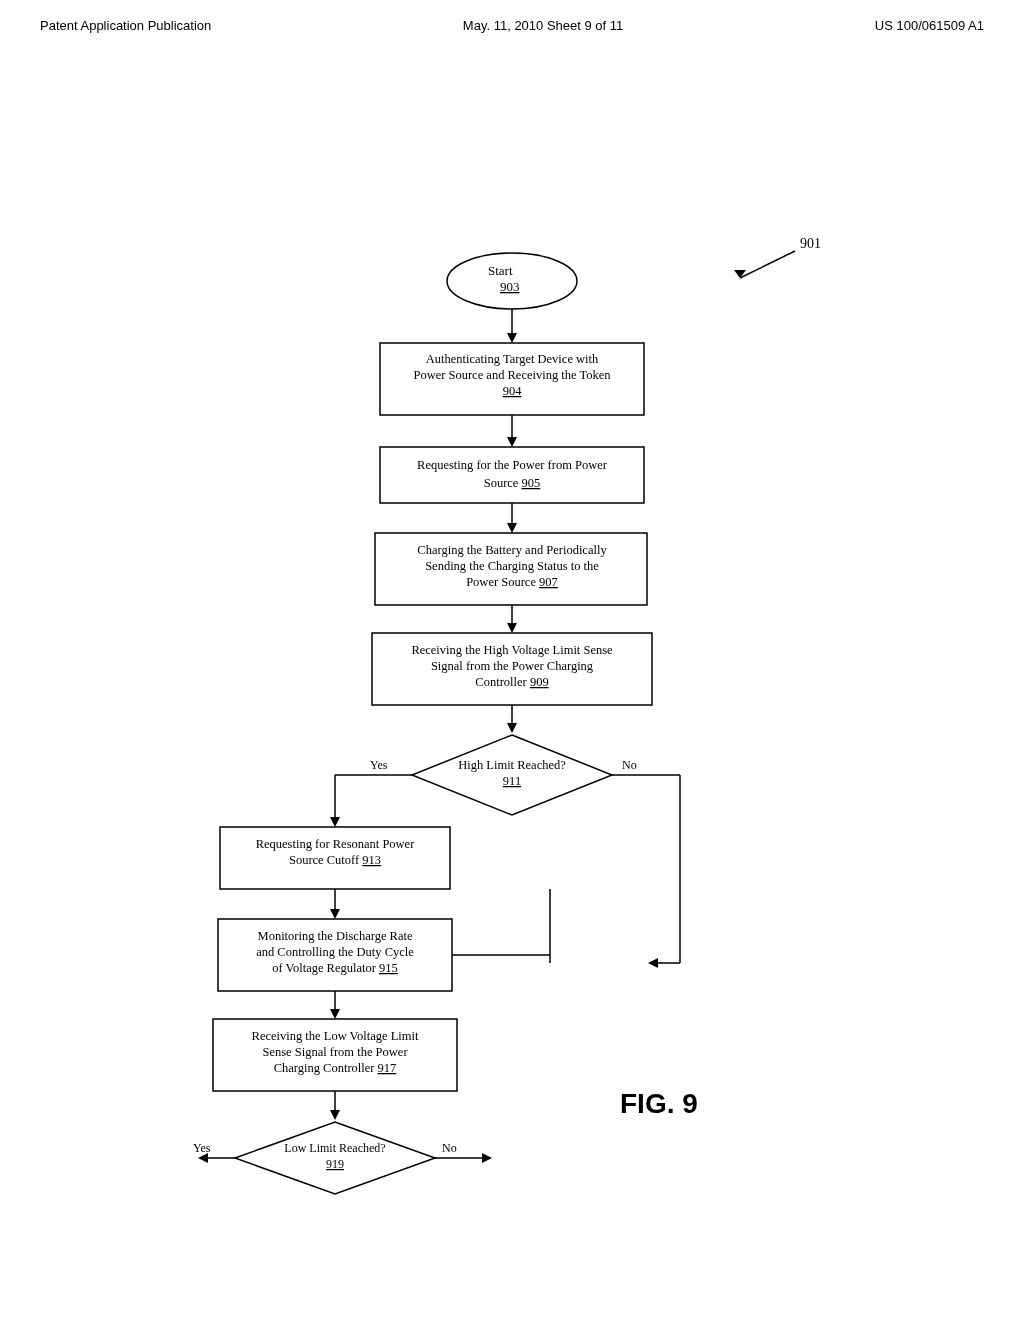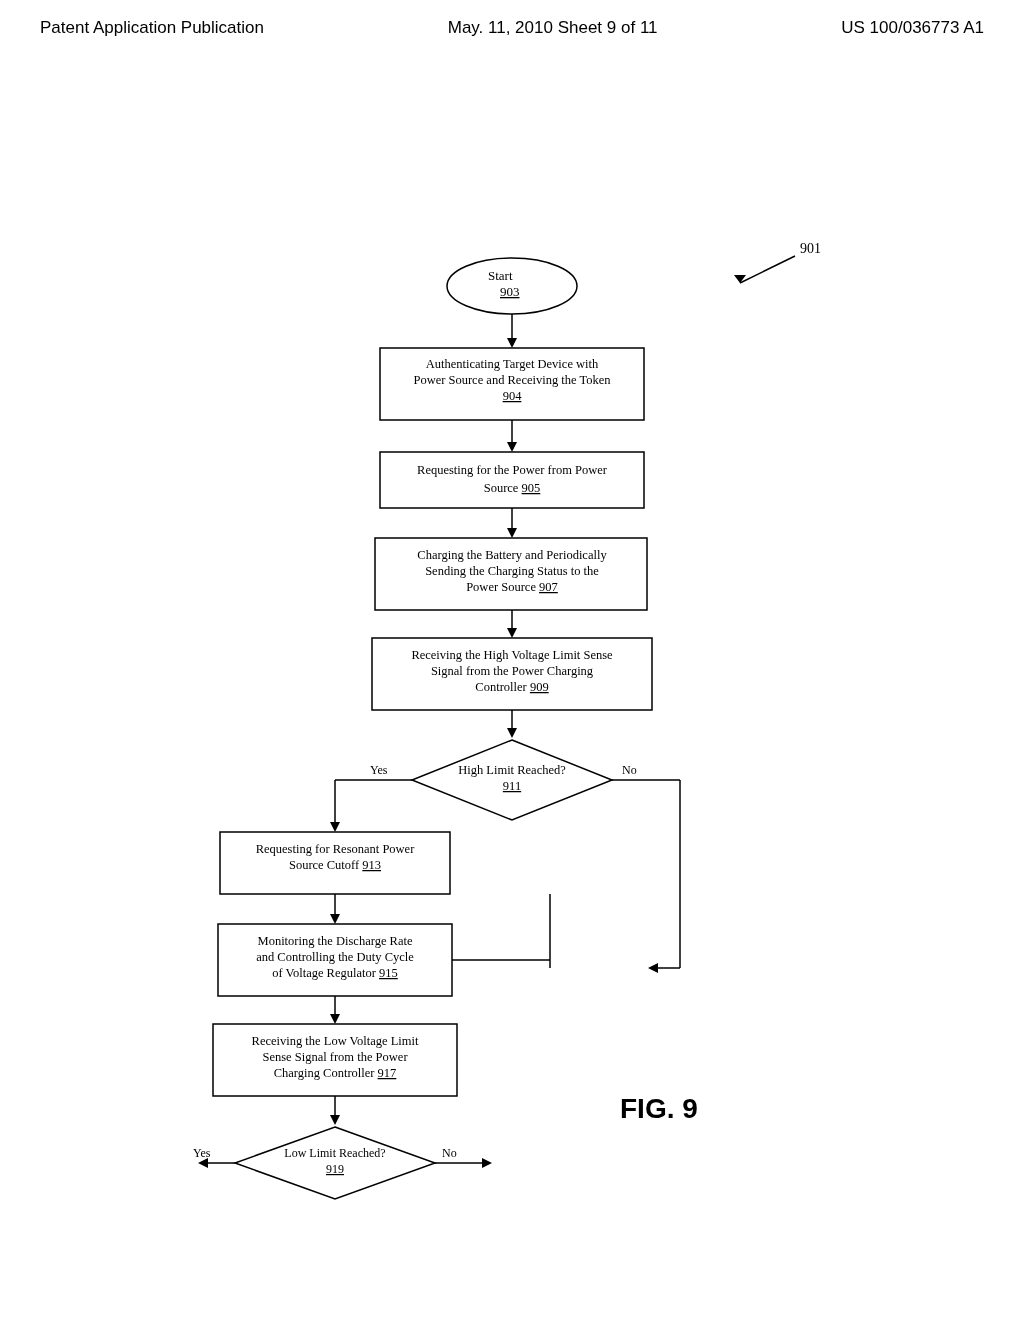--- a/index.html
+++ b/index.html
@@ -9,38 +9,38 @@
       width: 1024px;
       min-height: 1320px;
       position: relative;
       overflow-x: hidden;
     }
 
     .header {
       display: flex;
       justify-content: space-between;
       padding: 18px 40px 10px 40px;
-      font-size: 17px;
+      font-size: 13px;
       font-family: Arial, sans-serif;
       font-weight: normal;
     }
 
     .diagram-area {
       position: relative;
       width: 100%;
       padding: 20px 0 40px 0;
     }
   </style>
 </head>
 <body>
 
 <div class="header">
   <span>Patent Application Publication</span>
   <span>May. 11, 2010   Sheet 9 of 11</span>
-  <span>US 100/036773 A1</span>
+  <span>US 100/061509 A1</span>
 </div>
 
 <div class="diagram-area">
   <svg width="1024" height="1220" viewBox="0 0 1024 1220" xmlns="http://www.w3.org/2000/svg">
 
     <text x="800" y="185" font-family="Comic Sans MS, cursive" font-size="14" fill="#000">901</text>
     <line x1="795" y1="188" x2="740" y2="215" stroke="#000" stroke-width="1.5"></line>
     <polygon points="740,215 746,207 734,207" fill="#000"></polygon>
 
     <ellipse cx="512" cy="218" rx="65" ry="28" fill="white" stroke="#000" stroke-width="1.5"></ellipse>

